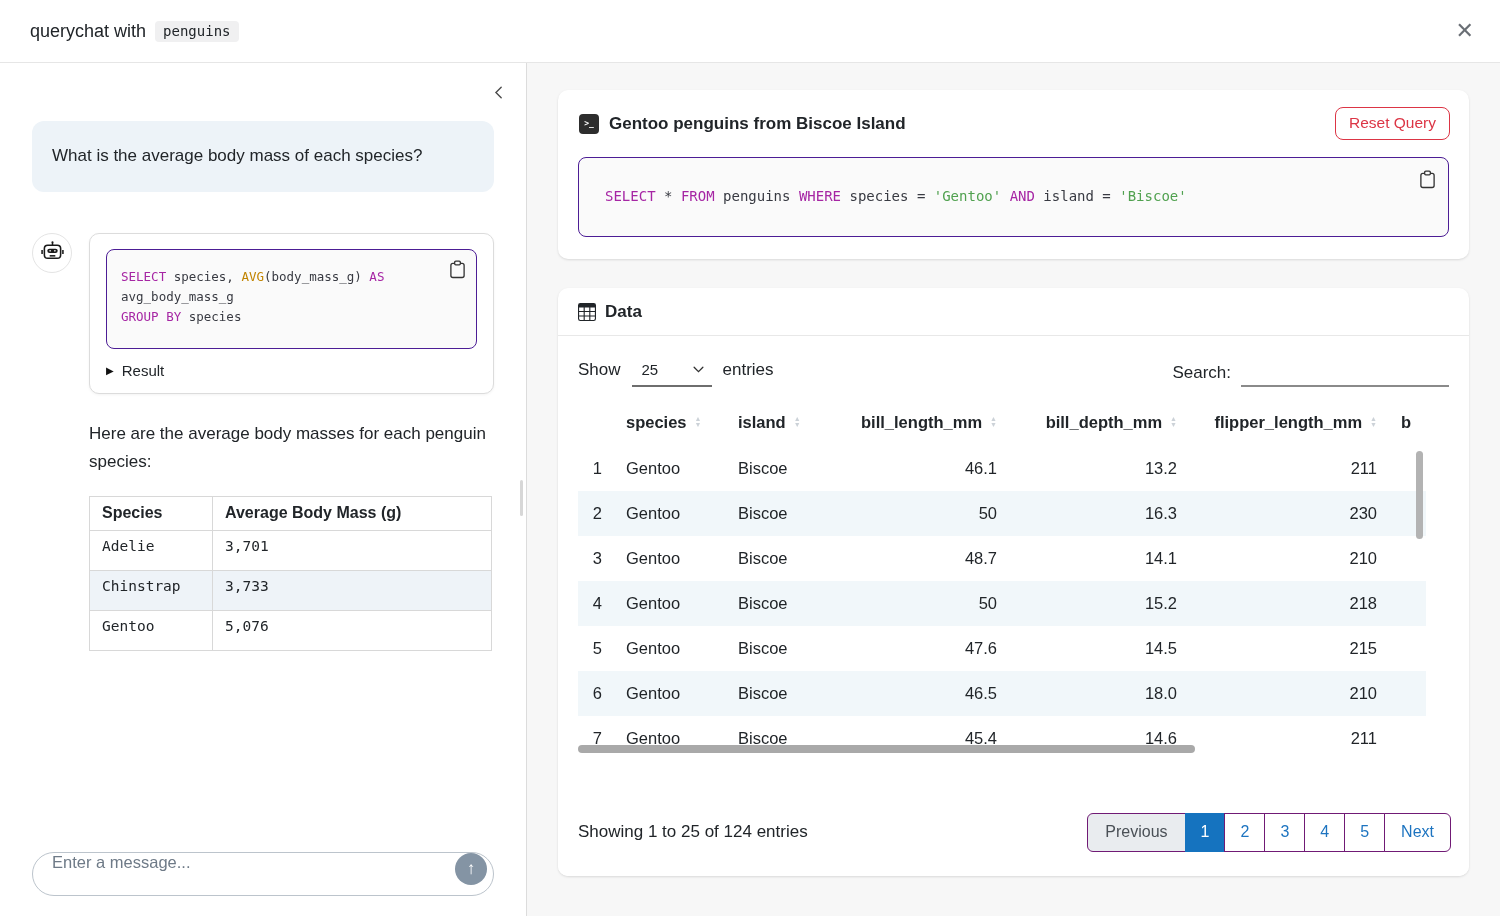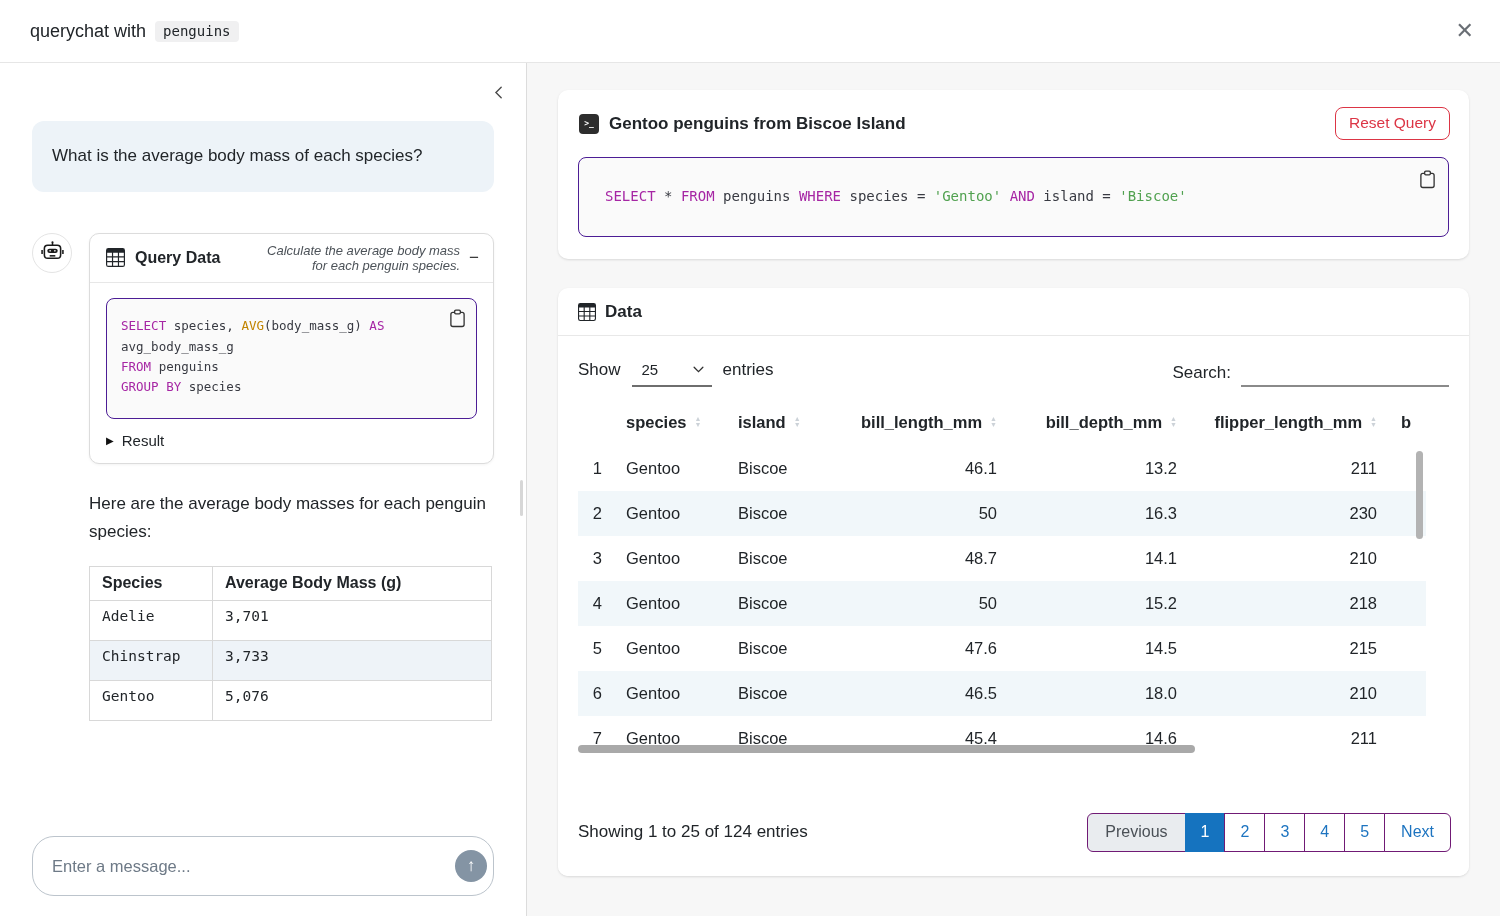--- a/index.html
+++ b/index.html
@@ -70,22 +70,22 @@
     font-size: 16px; font-weight: 700; text-align: left; padding: 7px 12px 8px;
     border: 1px solid #d8d8d8; background: #fff;
   }
   .chat-table td {
     font-family: "DejaVu Sans Mono", monospace; font-size: 14.5px; padding: 7px 12px 16px;
     border: 1px solid #d8d8d8;
   }
   .chat-table th:first-child, .chat-table td:first-child { width: 123px; }
   .chat-table tbody tr:nth-child(even) { background: var(--stripe-blue, #eef3f8); }
   .chat-input-bar {
-    position: absolute; left: 32px; right: 32px; bottom: 35px; height: 60px;
-    border: 1px solid #bcc4cc; border-radius: 22px; display: flex; align-items: center;
+    position: absolute; left: 32px; right: 32px; bottom: 35px; height: 44px;
+    border: 1px solid #bcc4cc; border-radius: 22px; display: flex; align-items: flex-start;
     padding: 0 6px 0 19px; background: #fff;
   }
   .chat-input { flex: 1; border: none; outline: none; font-size: 16.5px; font-family: inherit; color: #212529; background: transparent; }
   .chat-input::placeholder { color: #6e7a87; }
   .send-btn {
     width: 32px; height: 32px; border-radius: 50%; background: #8494a4; color: #fff;
     display: flex; align-items: center; justify-content: center; font-size: 17px; cursor: pointer; border: none;
   }
 
   
@@ -192,42 +192,29 @@
             <line x1="2" y1="9.5" x2="2" y2="13.5"></line>
             <line x1="22" y1="9.5" x2="22" y2="13.5"></line>
             <rect x="7" y="8.3" width="10" height="4.2" rx="2.1" fill="#1a1a1a" stroke="none"></rect>
             <circle cx="9.7" cy="10.4" r="0.8" fill="#fff" stroke="none"></circle>
             <circle cx="14.3" cy="10.4" r="0.8" fill="#fff" stroke="none"></circle>
             <line x1="9.3" y1="15.2" x2="14.7" y2="15.2"></line>
           </svg>
         </div>
 
         <div class="tool-card">
-          <div class="tool-header">
-            <div class="tool-title-group">
-              <svg width="19" height="19" viewBox="0 0 16 16" fill="#212529">
-                <path d="M0 2a2 2 0 0 1 2-2h12a2 2 0 0 1 2 2v12a2 2 0 0 1-2 2H2a2 2 0 0 1-2-2V2zm15 2h-4v3h4V4zm0 4h-4v3h4V8zm0 4h-4v3h3a1 1 0 0 0 1-1v-2zm-5 3v-3H6v3h4zm-5 0v-3H1v2a1 1 0 0 0 1 1h3zm-4-4h4V8H1v3zm0-4h4V4H1v3zm5-3v3h4V4H6zm4 4H6v3h4V8z"></path>
-              </svg>
-              <span class="tool-title">Query Data</span>
-            </div>
-            <div class="tool-right">
-              <span class="tool-subtitle">Calculate the average body mass for each penguin species.</span>
-              <span class="minus-btn">−</span>
-            </div>
-          </div>
           <div class="code-block">
               <span class="copy-btn">
           <svg width="17" height="20" viewBox="0 0 18 20">
             <rect x="2" y="4" width="14" height="15" rx="2.2" fill="none" stroke="#333" stroke-width="1.4"></rect>
             <rect x="6" y="1.6" width="6" height="4" rx="1.2" fill="#fafafa" stroke="#333" stroke-width="1.4"></rect>
           </svg>
         </span>
               <div class="code-line"><span class="tok-k">SELECT</span><span class="tok-p"> species, </span><span class="tok-f">AVG</span><span class="tok-p">(body_mass_g) </span><span class="tok-k">AS</span></div>
               <div class="code-line"><span class="tok-p">avg_body_mass_g</span></div>
-              <div class="code-line"><span class="tok-k">FROM</span><span class="tok-p"> penguins</span></div>
               <div class="code-line"><span class="tok-k">GROUP BY</span><span class="tok-p"> species</span></div>
             </div>
           <span class="copy-anchor"></span>
           <div class="result-toggle">
             <span class="result-arrow">▶</span>
             <span>Result</span>
           </div>
         </div>
       </div>
 

